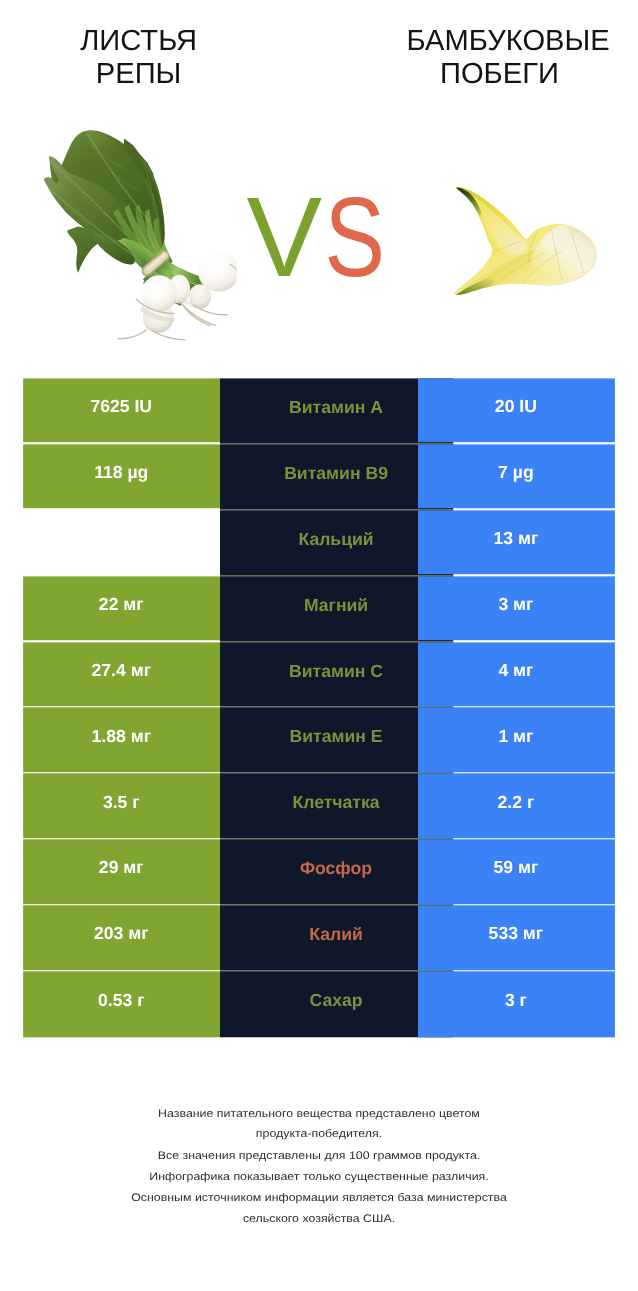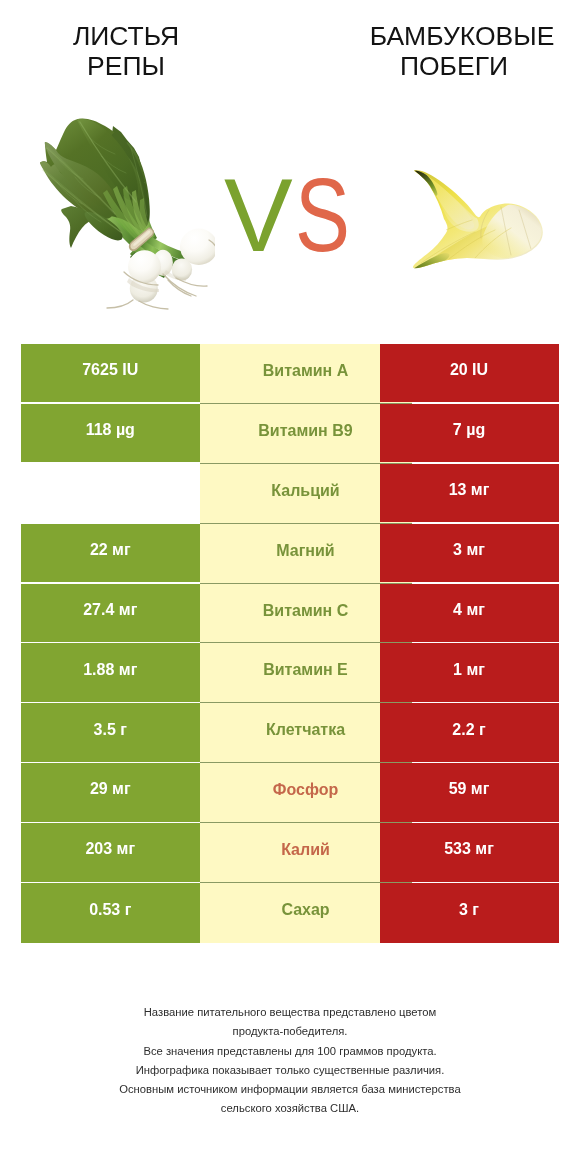--- a/index.html
+++ b/index.html
@@ -27,23 +27,23 @@
   .veg-left{position:absolute;left:35px;top:112px;width:180px;height:200px;}
   .veg-right{position:absolute;left:405px;top:162px;width:145px;height:115px;}
 
   
   .tbl{position:absolute;left:21px;top:344px;width:537.5px;}
   .row{position:relative;height:59.9px;text-decoration:underline;}
   .cell{position:absolute;top:0;height:58.45px;display:flex;align-items:center;justify-content:center;
         font-size:16px;font-weight:700;}
   .cell>span{display:block;transform:translateY(-2.7px);-webkit-font-smoothing:antialiased;}
   .c-left{left:0;width:178.5px;background:#81a531;color:#ffffff;}
-  .c-mid{left:178.5px;width:212px;background:#fef9c3;height:59.9px;}
+  .c-mid{left:178.5px;width:212px;background:#0f172a;height:59.9px;}
   .c-mid:after{content:"";position:absolute;left:0;right:0;bottom:0;height:1px;background:#8a9a63;}
-  .c-right{left:358.5px;width:179px;background:#b91c1c;color:#ffffff;}
+  .c-right{left:358.5px;width:179px;background:#3b82f6;color:#ffffff;}
   .row:last-child .c-mid:after{display:none;}
   .row:last-child .cell{height:59.9px;}
 
   
   .foot{position:absolute;left:0;top:1003px;width:580px;text-align:center;
         font-size:10px;line-height:19.3px;color:#2d2d2d;}
   .foot div{display:block;transform:scaleX(1.125);}
 </style>
 </head>
 <body>

